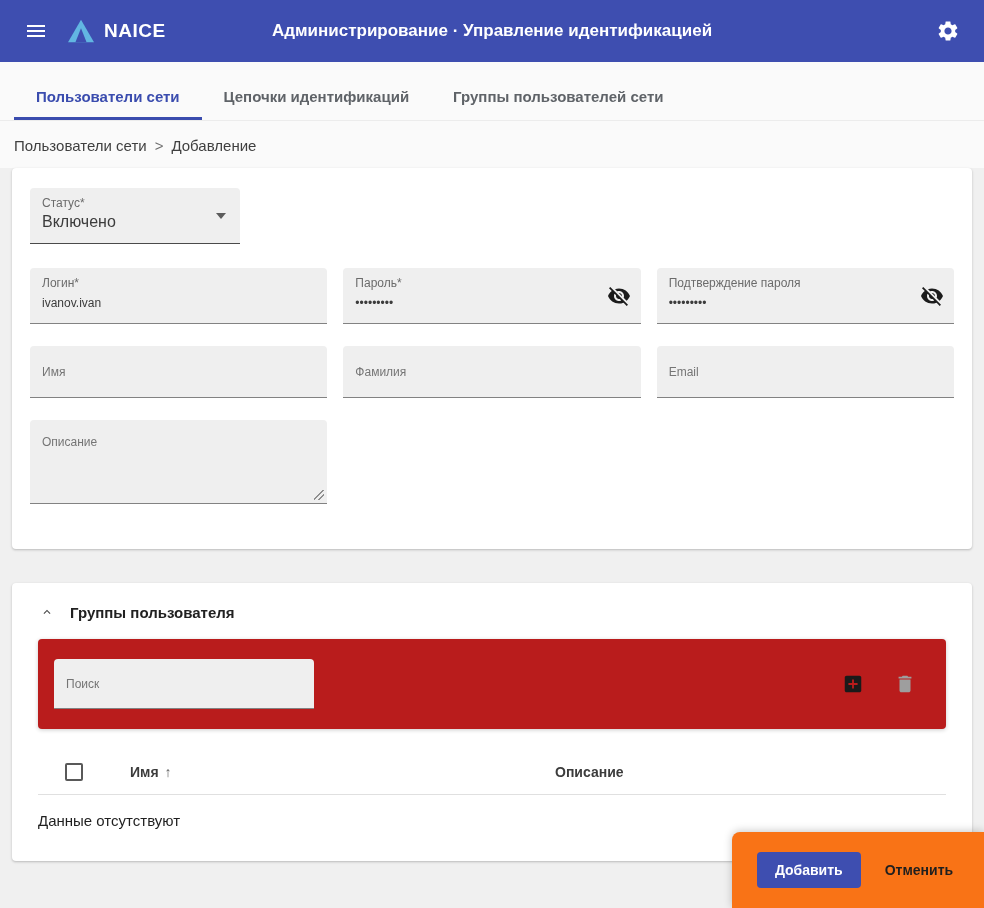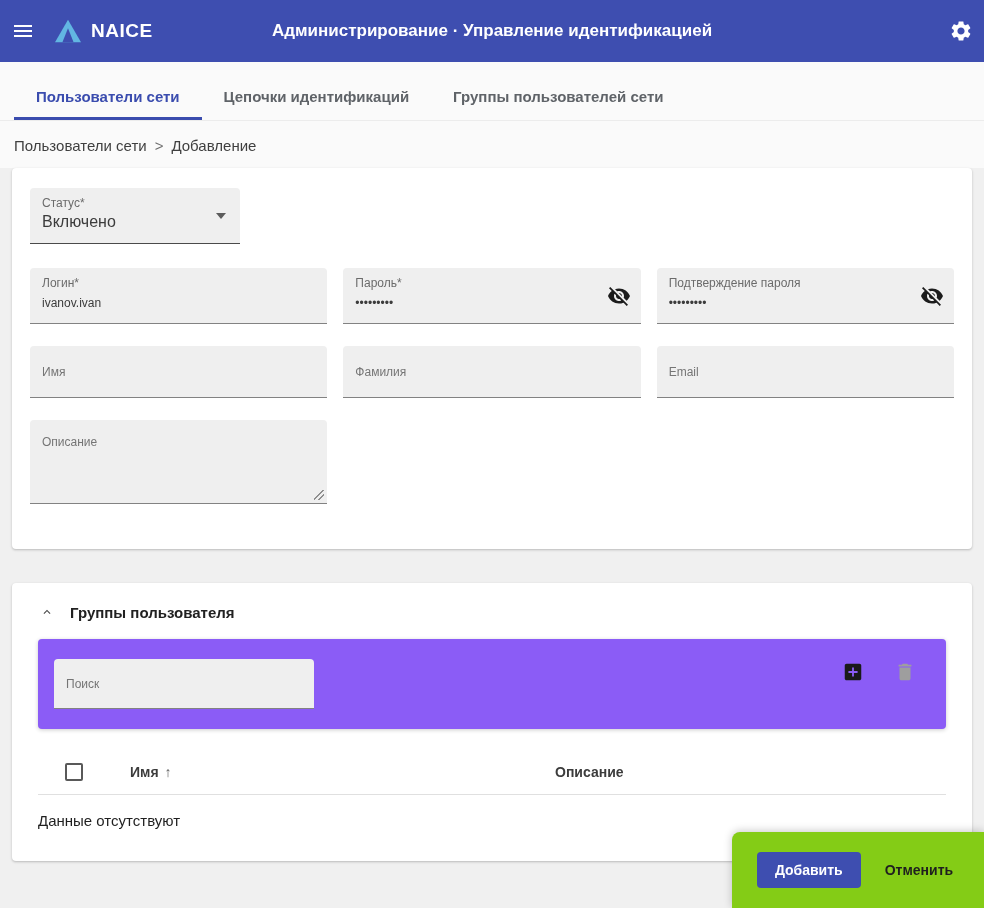--- a/index.html
+++ b/index.html
@@ -8,21 +8,21 @@
     font-family:"Liberation Sans", sans-serif;
     background:#f0f0f0;
     position:relative;
     overflow:hidden;
     color:#3c3c3c;
   }
 
   
   .appbar {
     height:62px; background:#3e4eb0; color:#fff;
-    display:flex; align-items:center; padding:0 5px; position:relative;
+    display:flex; align-items:center; padding:0 18px; position:relative;
   }
   .appbar-left { display:flex; align-items:center; gap:12px; }
   .icon-btn { background:none; border:none; cursor:pointer; display:flex; align-items:center; justify-content:center; padding:6px; }
   .logo { display:flex; align-items:center; gap:8px; }
   .brand { font-size:19px; font-weight:bold; letter-spacing:.5px; color:#fff; }
   .appbar-title {
     position:absolute; left:50%; transform:translateX(-50%);
     font-size:17px; font-weight:bold; white-space:nowrap; color:#fff;
   }
   .appbar-right { margin-left:auto; }
@@ -86,23 +86,23 @@
     position:absolute; right:3px; bottom:3px; width:10px; height:10px;
     background:linear-gradient(135deg, transparent 0 45%, #8f8f8f 45% 53%, transparent 53% 70%, #8f8f8f 70% 78%, transparent 78%);
   }
 
   
   .groups-header { display:flex; align-items:center; gap:14px; }
   .collapse-btn { background:none; border:none; cursor:pointer; display:flex; padding:2px; }
   .groups-title { font-size:15px; font-weight:bold; color:#212121; }
 
   .toolbar-card {
-    margin-top:18px; background:#8b5cf6; border-radius:4px;
+    margin-top:18px; background:#b91c1c; border-radius:4px;
     box-shadow:0 1px 4px rgba(0,0,0,.2);
-    padding:20px 16px; display:flex; align-items:flex-start; justify-content:space-between;
+    padding:20px 16px; display:flex; align-items:center; justify-content:space-between;
   }
   .search-field { width:260px; height:50px; display:flex; align-items:center; padding:0 12px; }
   .toolbar-actions { display:flex; align-items:center; gap:26px; padding-right:12px; }
   .tool-btn { background:none; border:none; cursor:pointer; display:flex; padding:2px; }
 
   .table-header {
     margin-top:20px; display:grid; grid-template-columns:92px 425px 1fr;
     align-items:center; height:46px; border-bottom:1px solid #e0e0e0;
     font-size:14px; font-weight:bold; color:#3c3c3c;
   }
@@ -110,21 +110,21 @@
     width:18px; height:18px; border:2px solid #595959; border-radius:2px;
     margin-left:27px; cursor:pointer; background:#fff;
   }
   .th { cursor:pointer; display:flex; align-items:center; gap:6px; }
   .sort-arrow { font-size:14px; color:#5f5f5f; font-weight:bold; }
   .empty-row { padding:17px 0 6px; font-size:15px; color:#1f1f1f; }
 
   
   .action-bar {
     position:absolute; right:0; bottom:0; width:252px; height:76px;
-    background:#84cc16; border-radius:8px 0 0 0;
+    background:#f97316; border-radius:8px 0 0 0;
     box-shadow:0 -1px 8px rgba(0,0,0,.22);
     display:flex; align-items:center; justify-content:center; gap:18px;
   }
   .btn { border:none; cursor:pointer; font-family:inherit; font-size:14px; font-weight:bold; border-radius:4px; }
   .btn-primary { background:#3e4eb0; color:#fff; padding:10px 18px; }
   .btn-text { background:none; color:#1f1f1f; padding:10px 6px; }
 </style>
 </head>
 <body>
 

